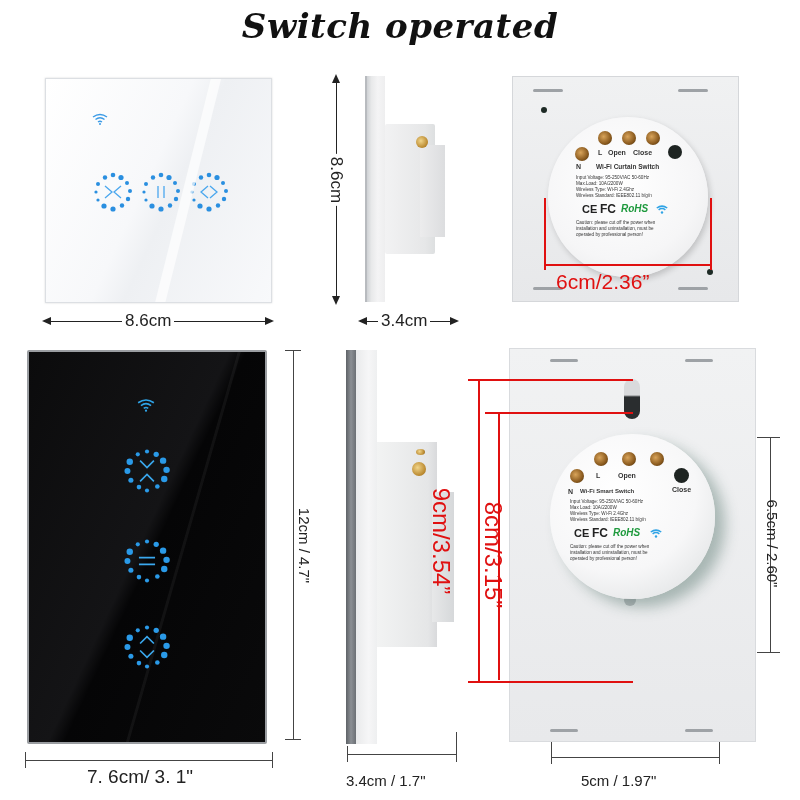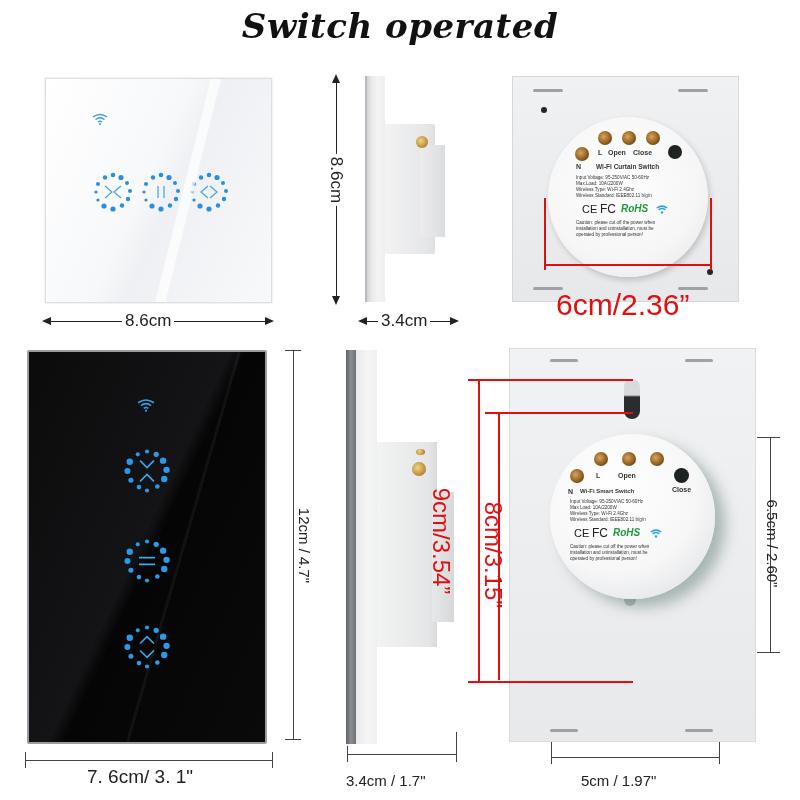--- a/index.html
+++ b/index.html
@@ -77,21 +77,21 @@
   .module {
     position: absolute; border-radius: 50%;
     background: radial-gradient(circle at 45% 40%, #ffffff 0%, #f6f6f7 60%, #e4e5e7 100%);
     box-shadow: 2px 3px 6px rgba(0,0,0,0.18);
   }
   .terminal { position: absolute; width: 14px; height: 14px; border-radius: 50%;
     background: radial-gradient(circle at 40% 40%, #d9a45a, #8a5a1e 60%, #3e2708);
   }
   .label-txt { position: absolute; font-family: "Liberation Sans", sans-serif; color: #333; white-space: nowrap; }
   .rohs { color: #1f9a3e; font-weight: bold; font-style: italic; }
-  .ce-fc { color: #222; font-weight: normal; text-align: center; }
+  .ce-fc { color: #222; font-weight: bold; text-align: center; }
 
   .red-line-h { position: absolute; height: 1.5px; background: #e01010; }
   .red-line-v { position: absolute; width: 1.5px; background: #e01010; }
   .red-text { position: absolute; color: #e01010; font-family: "Liberation Sans", sans-serif; white-space: nowrap; }
 
   
   .panel-black {
     left: 27px; top: 350px; width: 240px; height: 394px;
     background: linear-gradient(115deg, #0b0b0c 0%, #141416 48%, #050506 52%, #0a0a0b 100%);
     border: 2px solid #9a9da1; border-radius: 2px; overflow: hidden;
@@ -257,21 +257,21 @@
 
     <span class="label-txt" style="left:28px;top:103px;font-size:4.6px;">Caution: please cut off the power when</span>
     <span class="label-txt" style="left:28px;top:109px;font-size:4.6px;">installation and uninstallation, must be</span>
     <span class="label-txt" style="left:28px;top:115px;font-size:4.6px;">operated by professional person!</span>
   </div>
 </div>
 
 <div class="red-line-h" style="left:544px;top:264px;width:167px;"></div>
 <div class="red-line-v" style="left:544px;top:198px;height:72px;"></div>
 <div class="red-line-v" style="left:710px;top:198px;height:72px;"></div>
-<div class="red-text" style="left:556px;top:288px;font-size:30px;">6cm/2.36”</div>
+<div class="red-text" style="left:556px;top:270px;font-size:21px;">6cm/2.36”</div>
 
 <div class="abs panel-black">
   <svg class="abs" style="left:108px;top:46px;width:18px;height:14px;" viewBox="0 0 16 12">
     <path d="M1 4 Q8 -1 15 4" stroke="#2fa3e6" stroke-width="1.4" fill="none"></path>
     <path d="M3.5 6.5 Q8 3 12.5 6.5" stroke="#2fa3e6" stroke-width="1.4" fill="none"></path>
     <path d="M6 9 Q8 7.5 10 9" stroke="#2fa3e6" stroke-width="1.4" fill="none"></path>
     <circle cx="8" cy="11" r="1" fill="#2fa3e6"></circle>
   </svg>
 
   <div class="btn-ring" style="left:95px;top:96px;width:46px;height:46px;">

